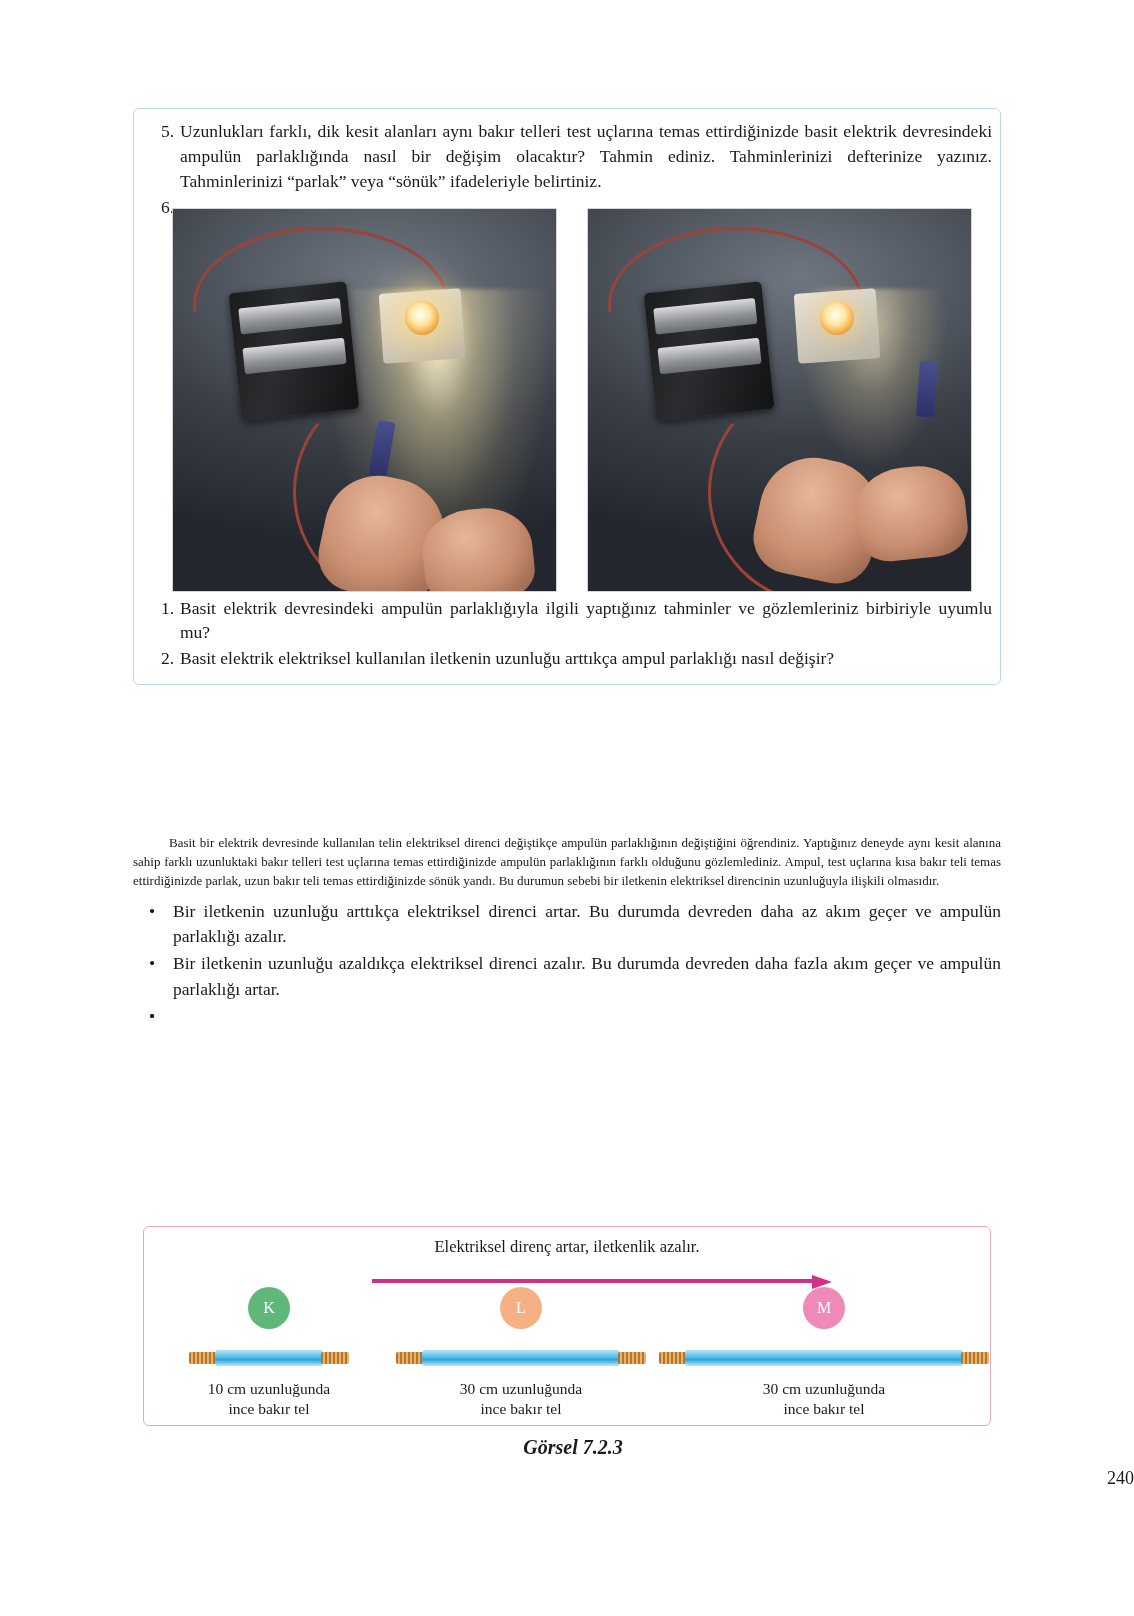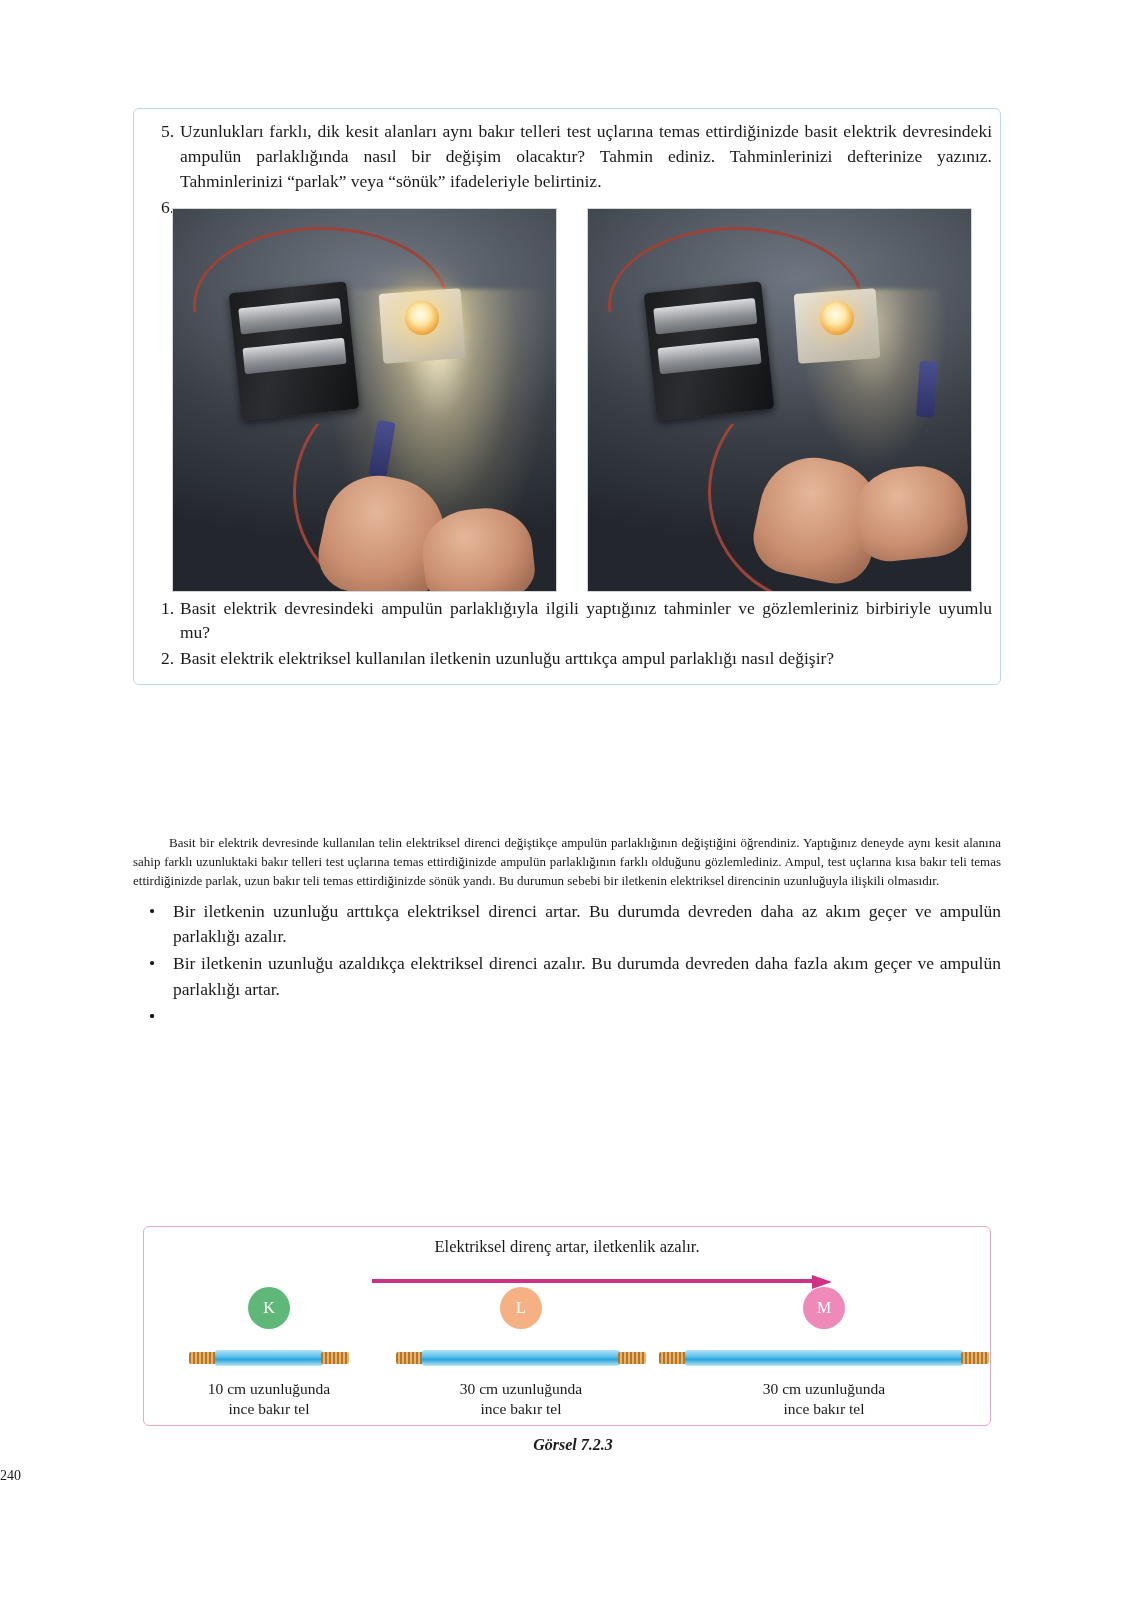--- a/index.html
+++ b/index.html
@@ -270,31 +270,31 @@
     margin-top: 8px;
     font-size: 15.5px;
     line-height: 1.3;
   }
 
   .fig-name {
     position: absolute;
     left: 0; right: 0;
     top: 1436px;
     text-align: center;
-    font-size: 16px;
+    font-size: 20px;
     font-style: italic;
     font-weight: bold;
     padding-left: 12px;
   }
   .page-number {
     position: absolute;
     left: 0; right: 0;
     top: 1468px;
-    text-align: left;
-    font-size: 14px;
+    text-align: right;
+    font-size: 18px;
   }
 </style>
 </head>
 <body>
 
 <div class="page">
 
   <div class="activity-box">
 
     <ol class="steps">

